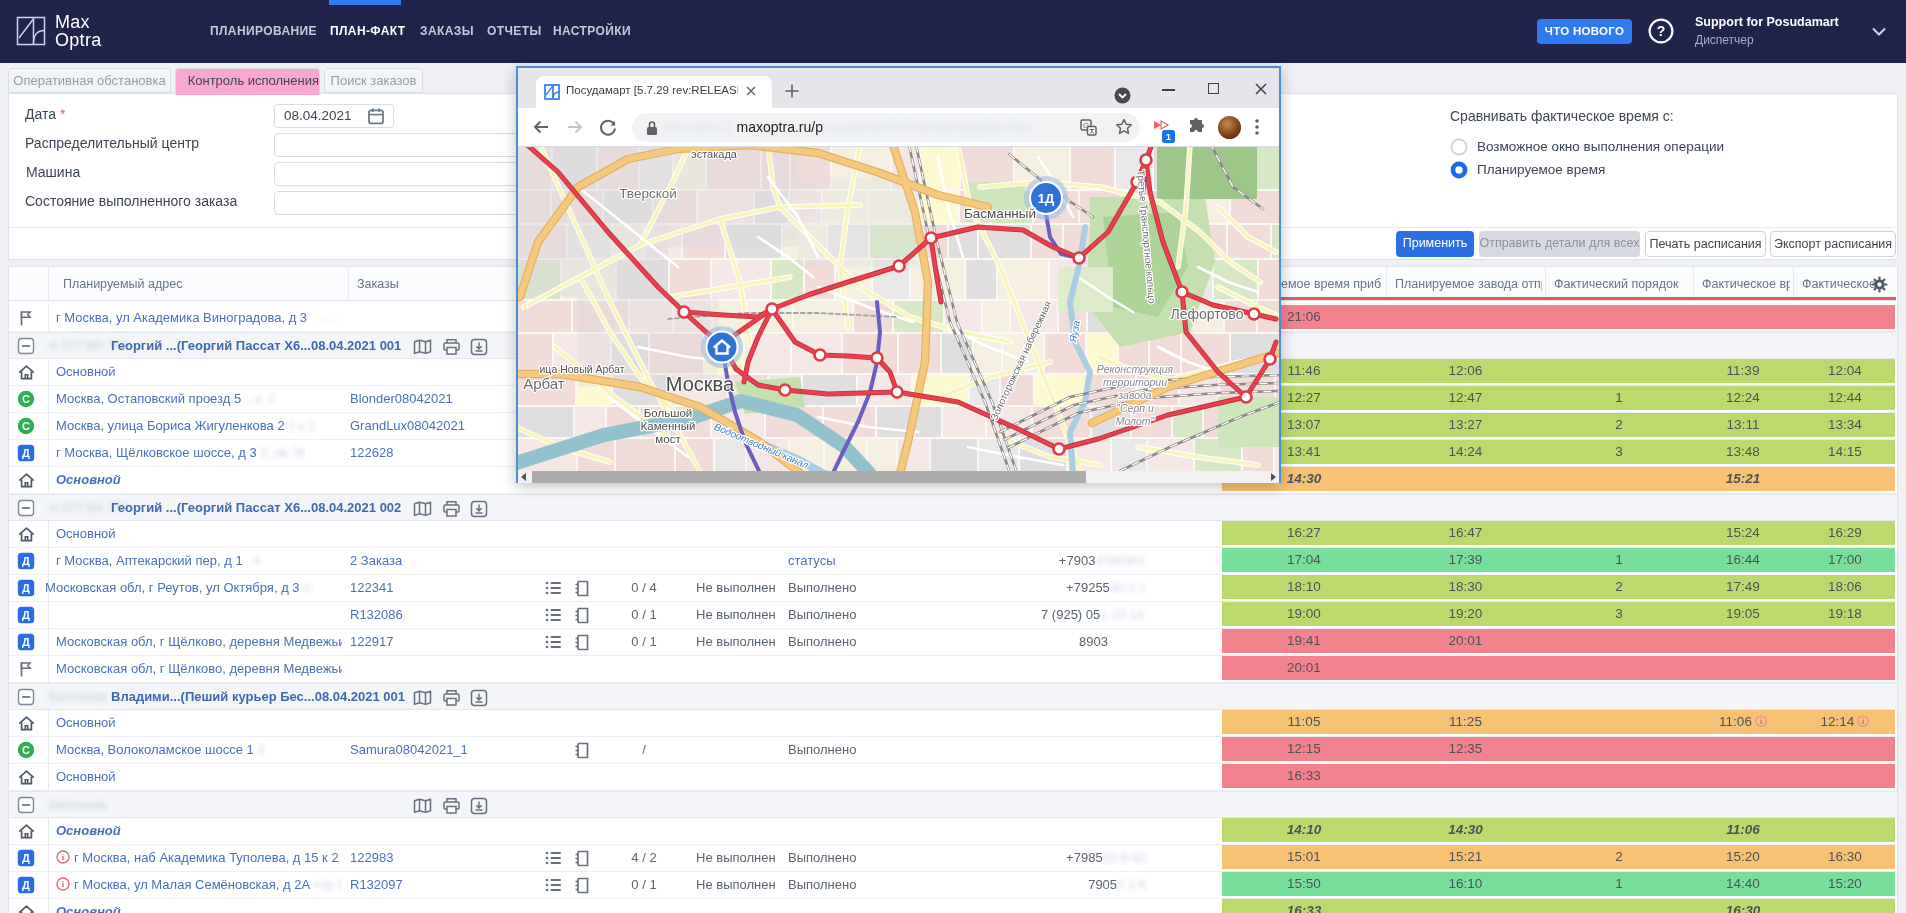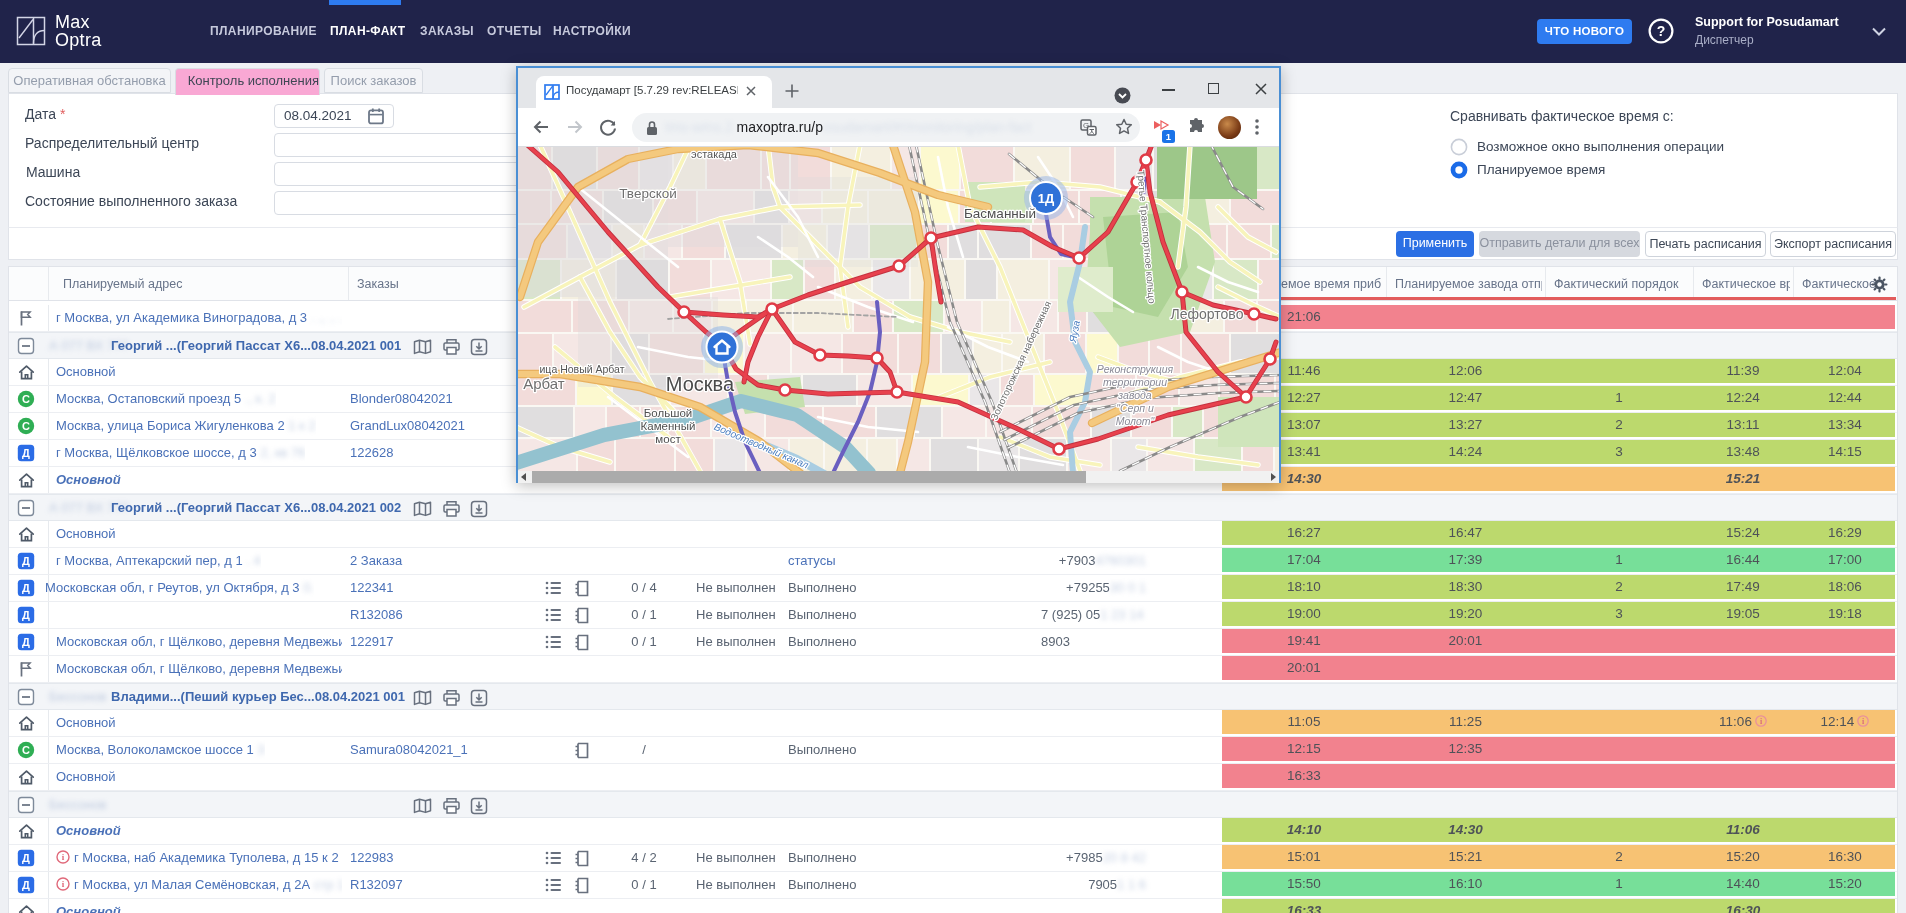--- a/index.html
+++ b/index.html
@@ -416,21 +416,21 @@
 <div class="icx" style="left:563px;">
         <svg width="19" height="19" viewBox="0 0 19 19" style="">
           <path d="M6 2.5h9.5v14H6" fill="none" stroke="#68707e" stroke-width="1.7"></path>
           <path d="M6 2.5v14" stroke="#68707e" stroke-width="1.7"></path>
           <path d="M3.5 5.5h2.5M3.5 9.5h2.5M3.5 13.5h2.5" stroke="#68707e" stroke-width="1.7"></path>
         </svg>
       </div>
 <div class="mid" style="left:605px;width:60px;text-align:center;">0 / 1</div>
 <div class="mid" style="left:687px;">Не выполнен</div>
 <div class="mid" style="left:779px;">Выполнено</div>
-<div class="mid" style="left:1032px;width:105px;text-align:left;">8903<span class="blur"></span></div>
+<div class="mid" style="left:1032px;width:105px;text-align:center;">8903<span class="blur"></span></div>
 <div class="cellbar" style="top:0;background:#f2828e;"></div>
 <div class="ctime" style="left:1250px;">19:41</div>
 <div class="ctime" style="left:1411.5px;">20:01</div>
 </div>
 <div class="row" style="top:355px;">
 <div class="vline" style="left:39px;"></div>
 <div class="icx" style="left:8px;">
         <svg width="18" height="18" viewBox="0 0 18 18" style="">
           <path d="M4.5 16.5V2.5" stroke="#68707e" stroke-width="1.7" fill="none"></path>
           <path d="M4.5 3h8.6l-2.4 2.6 2.4 2.6H4.5z" fill="none" stroke="#68707e" stroke-width="1.5"></path>

